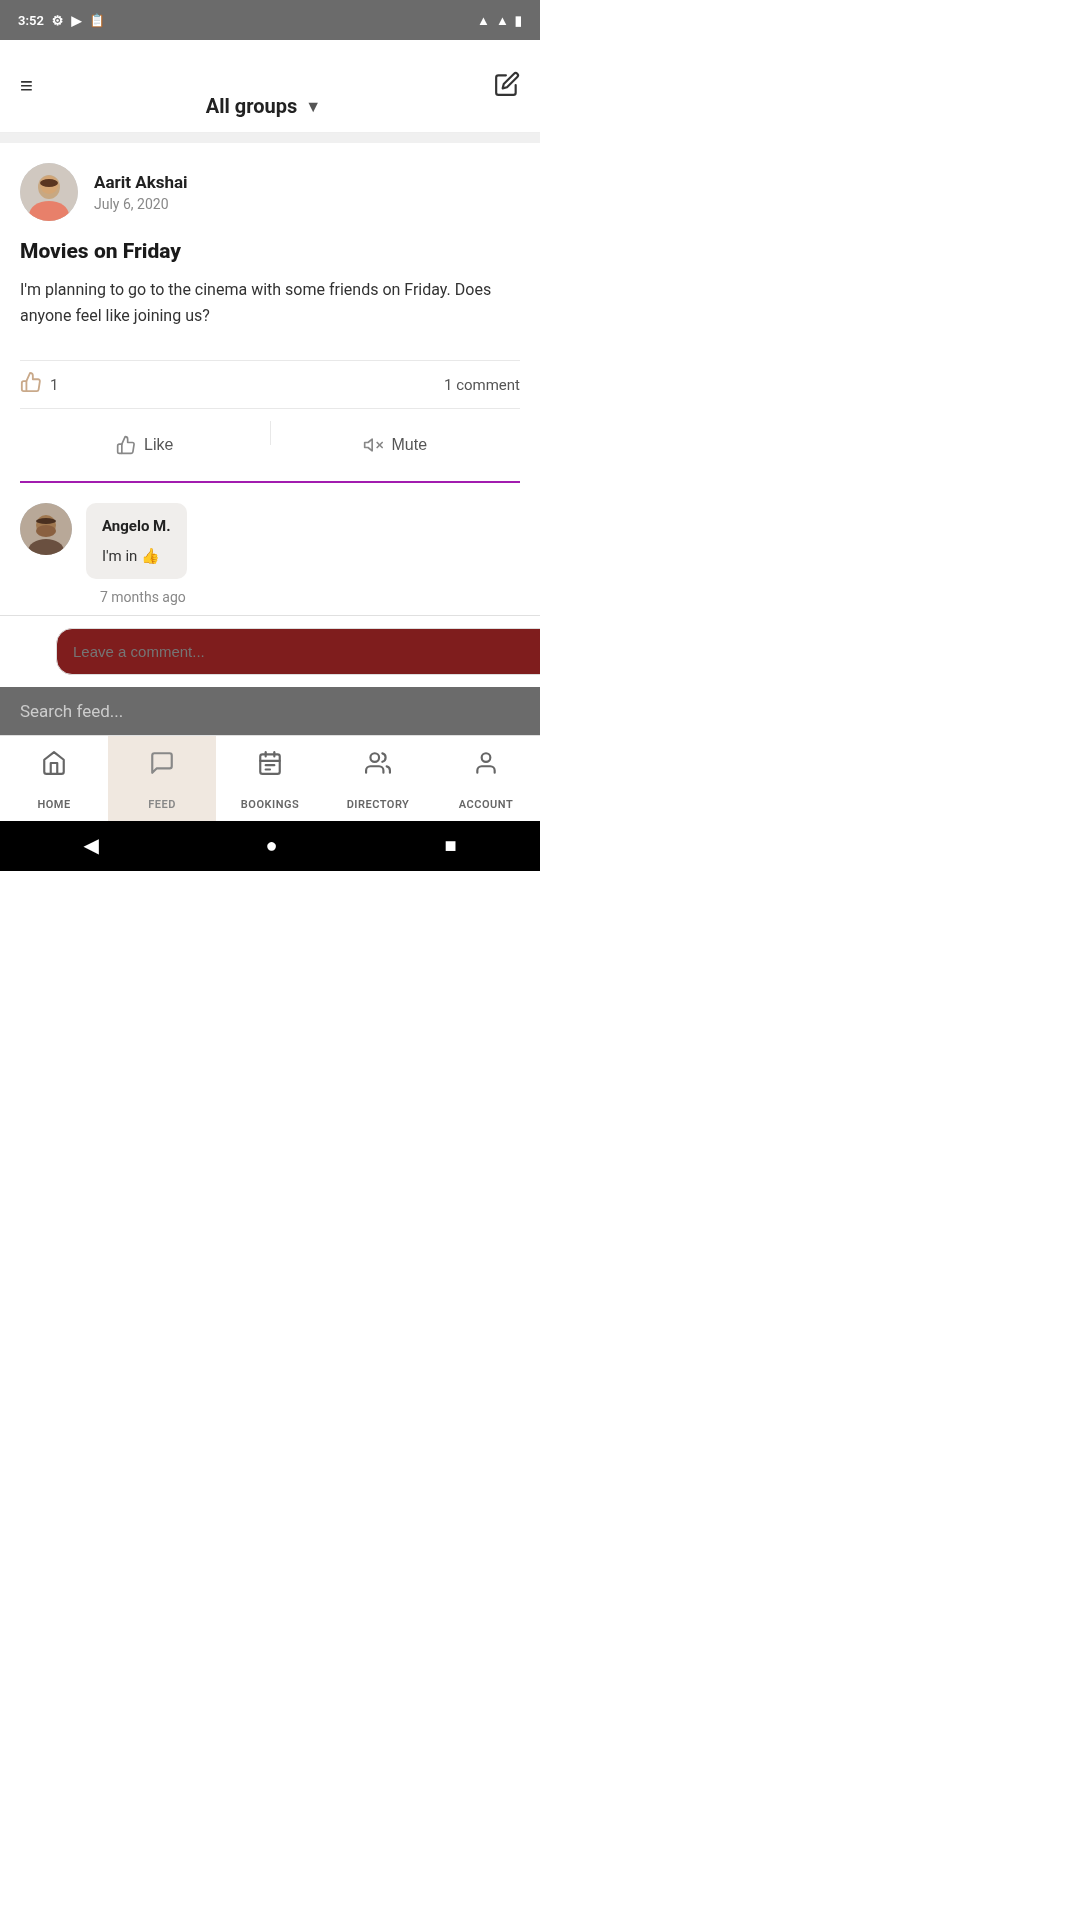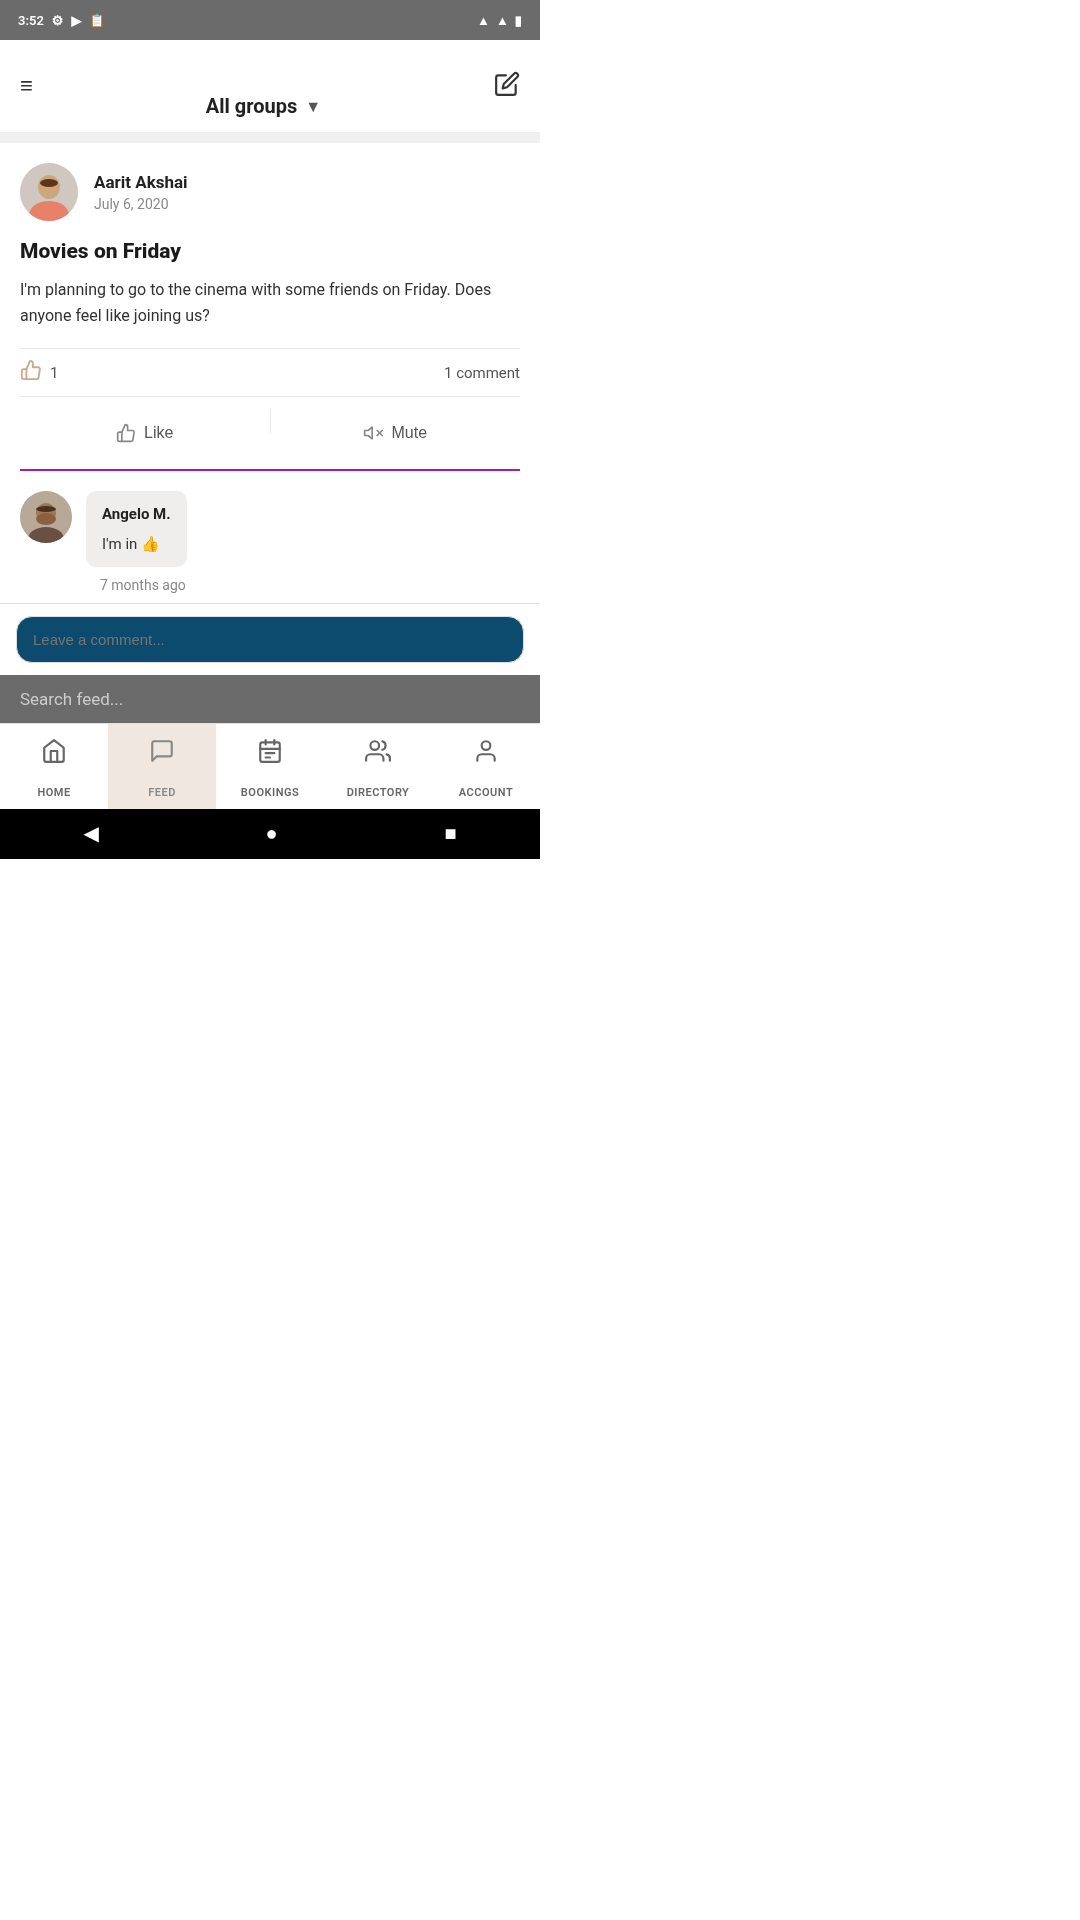--- a/index.html
+++ b/index.html
@@ -74,21 +74,21 @@
       flex-shrink: 0;
       display: flex; align-items: center; justify-content: center;
     }
     .avatar svg { width: 58px; height: 58px; }
 
     .post-meta { display: flex; flex-direction: column; gap: 4px; }
     .post-author { font-size: 17px; font-weight: 700; color: #222; }
     .post-date { font-size: 14px; color: #888; }
 
     .post-title { font-size: 21px; font-weight: 800; color: #1a1a1a; margin-bottom: 14px; }
-    .post-body { font-size: 16px; color: #333; line-height: 1.6; margin-bottom: 20px; }
+    .post-body { font-size: 16px; color: #333; line-height: 1.6; margin-bottom: 32px; }
 
     
     .like-row {
       display: flex;
       align-items: center;
       justify-content: space-between;
       padding: 10px 0;
       border-top: 1px solid #e8e8e8;
     }
     .like-count { display: flex; align-items: center; gap: 8px; font-size: 15px; color: #555; }
@@ -150,22 +150,23 @@
       border-top: 1px solid #e0e0e0;
       background: #fff;
     }
     .comment-input {
       width: 100%;
       border: 1px solid #ddd;
       border-radius: 16px;
       padding: 14px 16px;
       font-size: 15px;
       color: #aaa;
-      background: #0c4a6e;
+      background: #7f1d1d;
       outline: none;
+      margin-left: 40px;
     }
 
     
     .search-bar {
       background: #6b6b6b;
       padding: 14px 20px;
       font-size: 17px;
       color: #ccc;
     }
 

